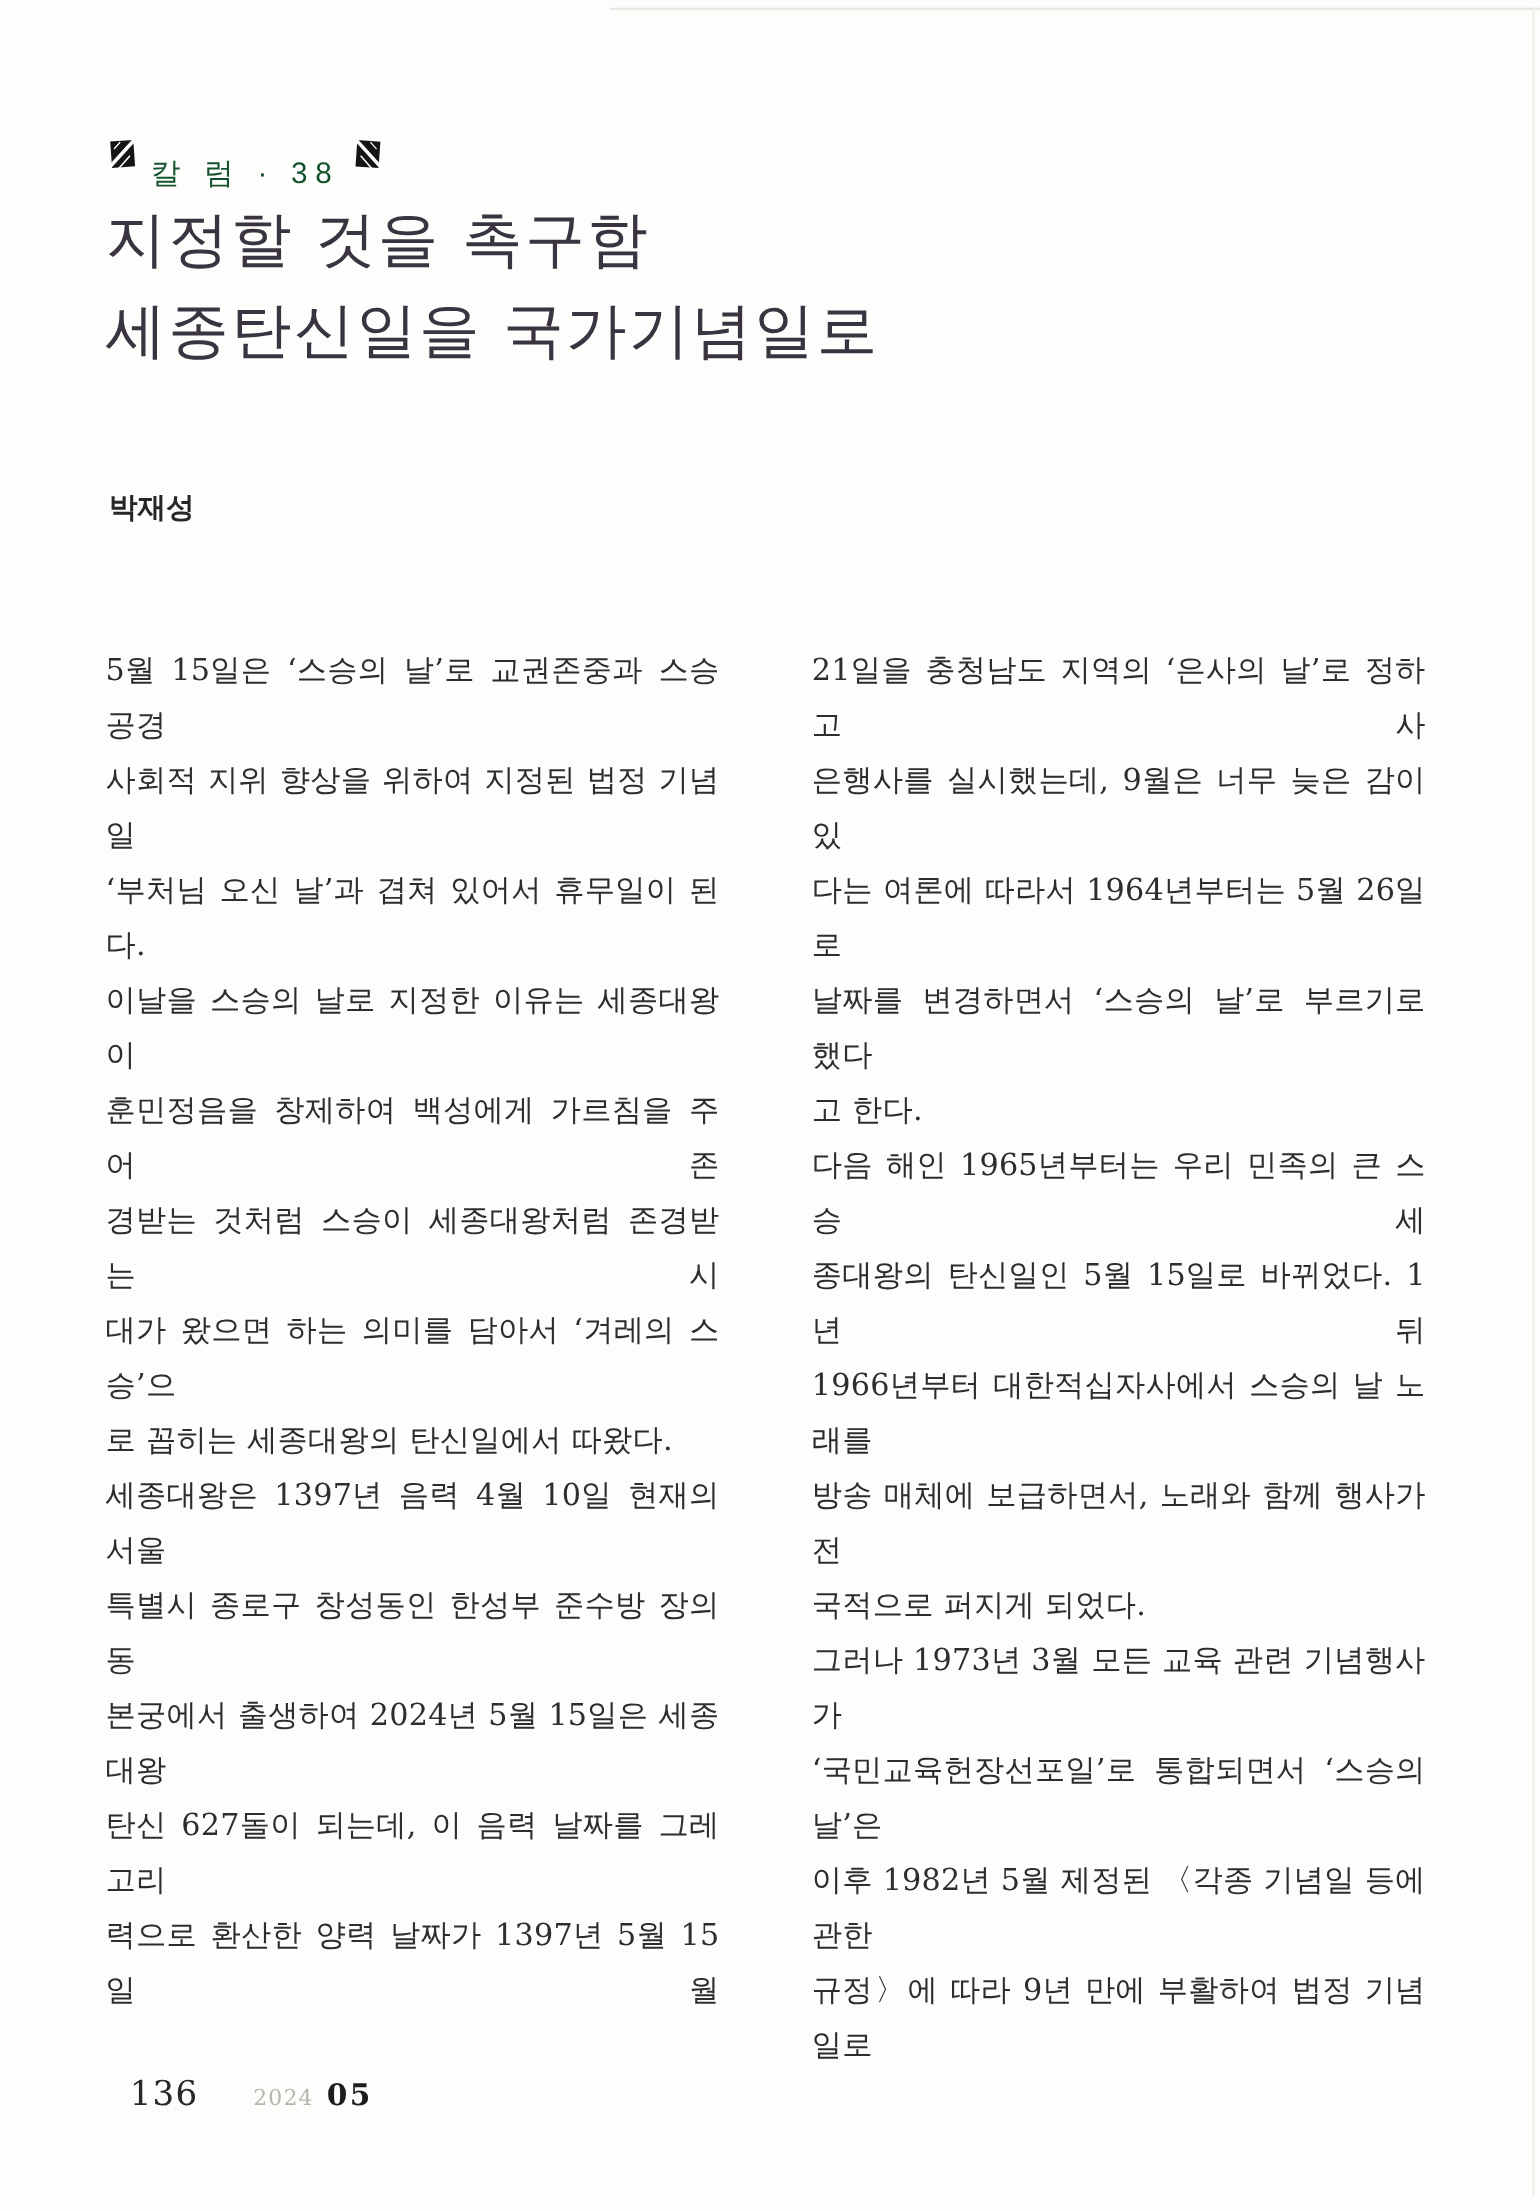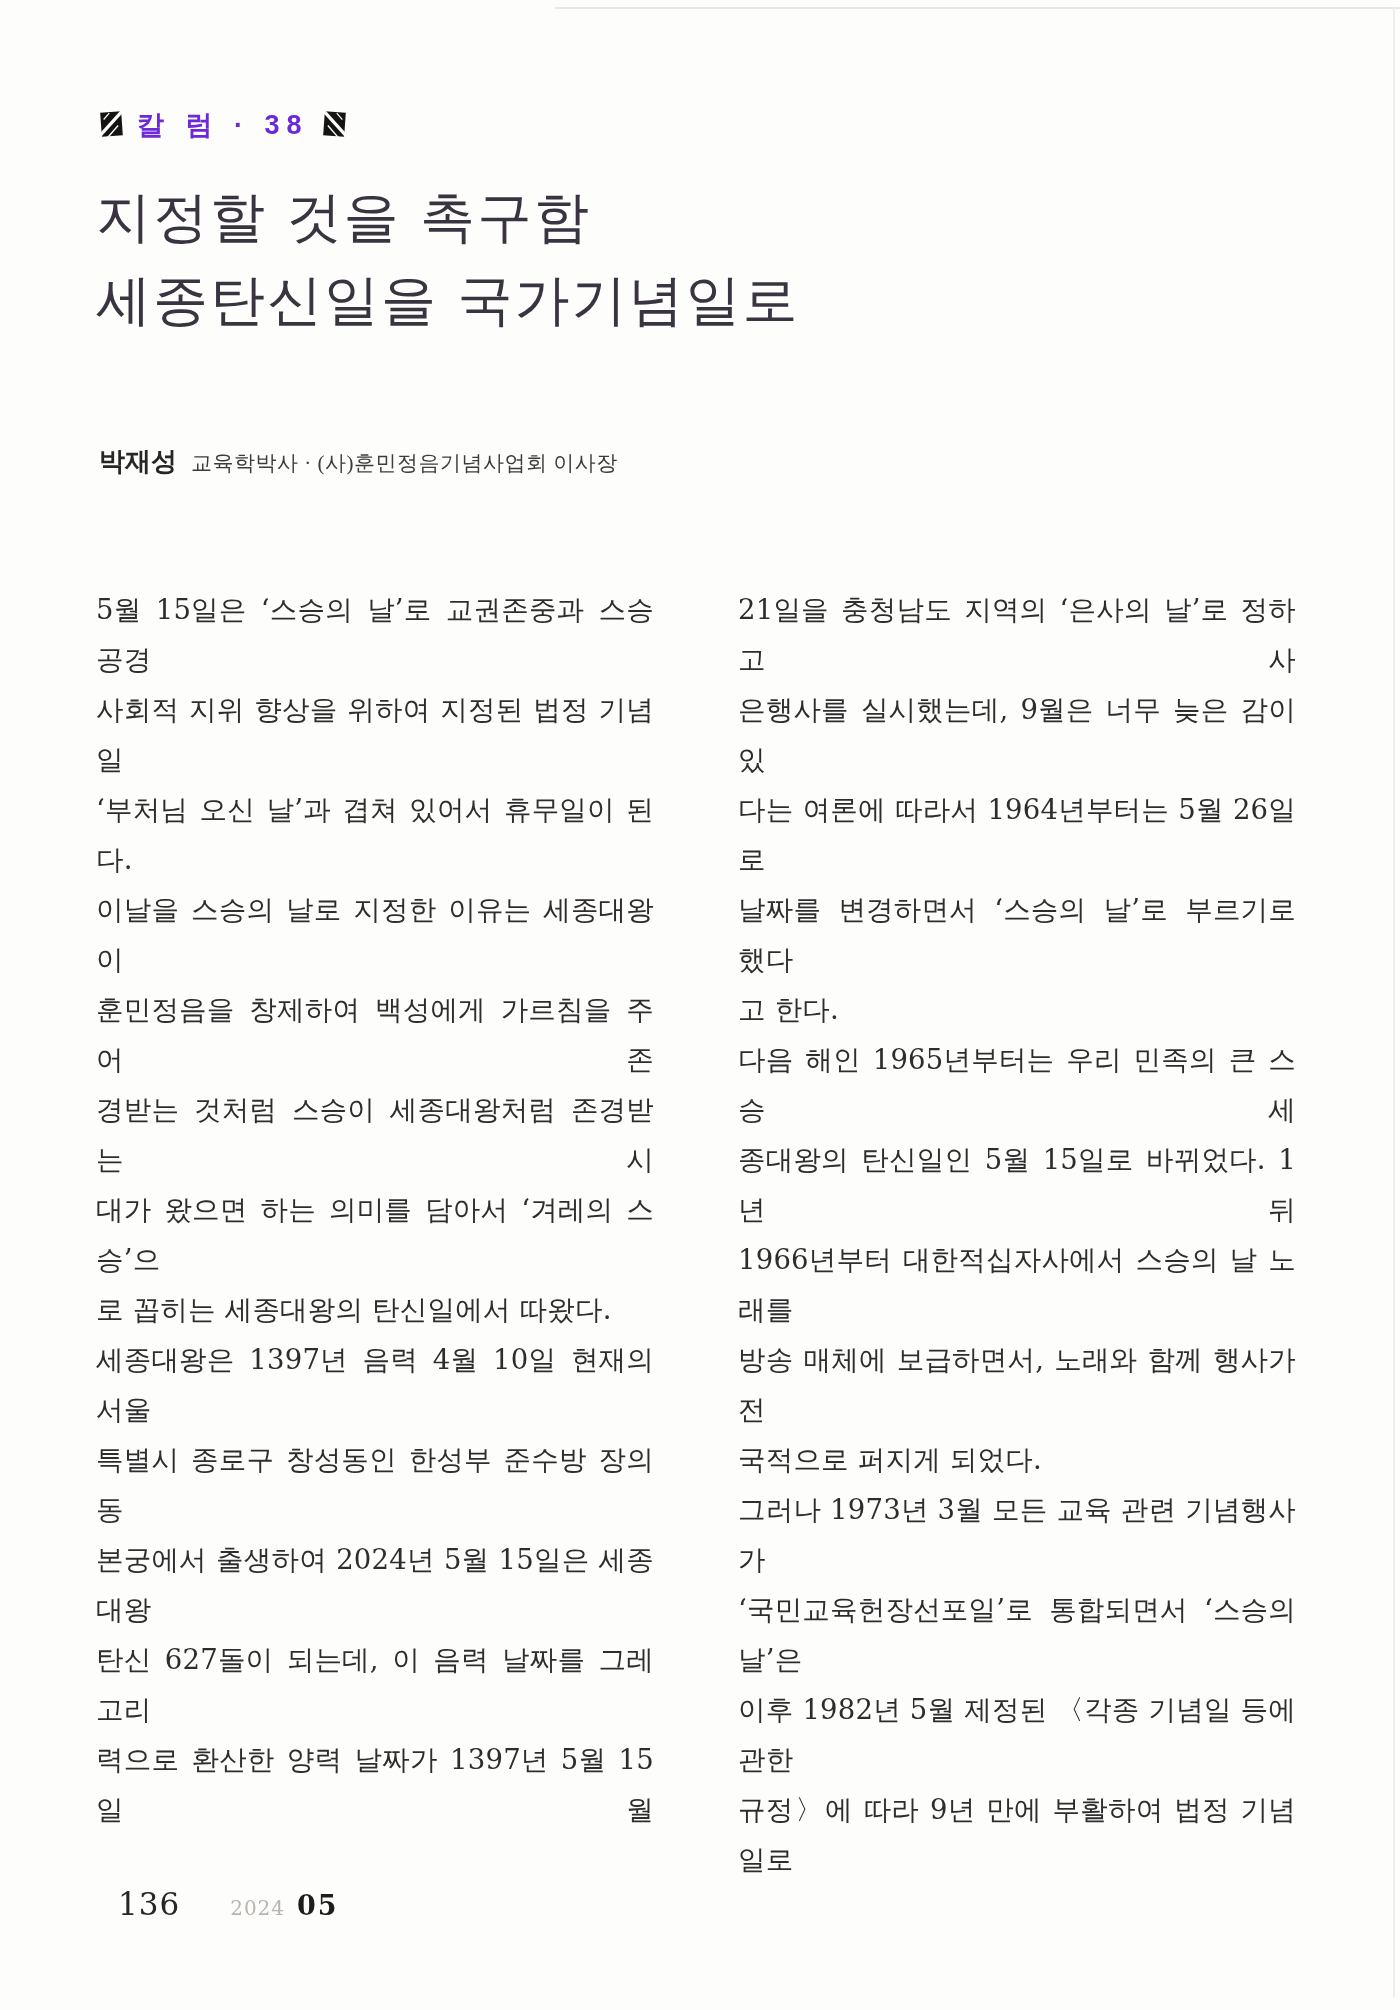--- a/index.html
+++ b/index.html
@@ -12,22 +12,22 @@
   .scan-edge-right { position:absolute; top:7px; right:5px; width:2px; height:1990px; background:#efeeea; }
 
   
   .header {
     position:absolute; left:98px; top:106px;
     display:flex; align-items:center; gap:12px;
   }
   .stamp { width:27px; height:30px; display:block; }
   .header-label {
     font-family:"Liberation Sans", sans-serif;
-    font-weight:bold; font-size:27px; letter-spacing:7px;
-    color:#6d28d9; transform:translateY(1px);
+    font-weight:normal; font-size:27px; letter-spacing:7px;
+    color:#14532d; transform:translateY(1px);margin-top:32px;
   }
 
   
   .title {
     position:absolute; left:96px; top:176px;
     font-size:55px; line-height:83px; letter-spacing:2px;
     color:#3a3440; font-weight:500;
   }
 
   
@@ -89,21 +89,20 @@
     </svg>
   </div>
 
   <div class="title">
     <div>지정할 것을 촉구함</div>
     <div>세종탄신일을 국가기념일로</div>
   </div>
 
   <div class="byline">
     <span class="author">박재성</span>
-    <span class="role">교육학박사 · (사)훈민정음기념사업회 이사장</span>
   </div>
 
   <div class="columns">
     <div class="column">
         <div class="para">
           <div class="line">5월 15일은 ‘스승의 날’로 교권존중과 스승 공경</div>
           <div class="line">사회적 지위 향상을 위하여 지정된 법정 기념일</div>
           <div class="line last">‘부처님 오신 날’과 겹쳐 있어서 휴무일이 된다.</div>
         </div>
         <div class="para">

